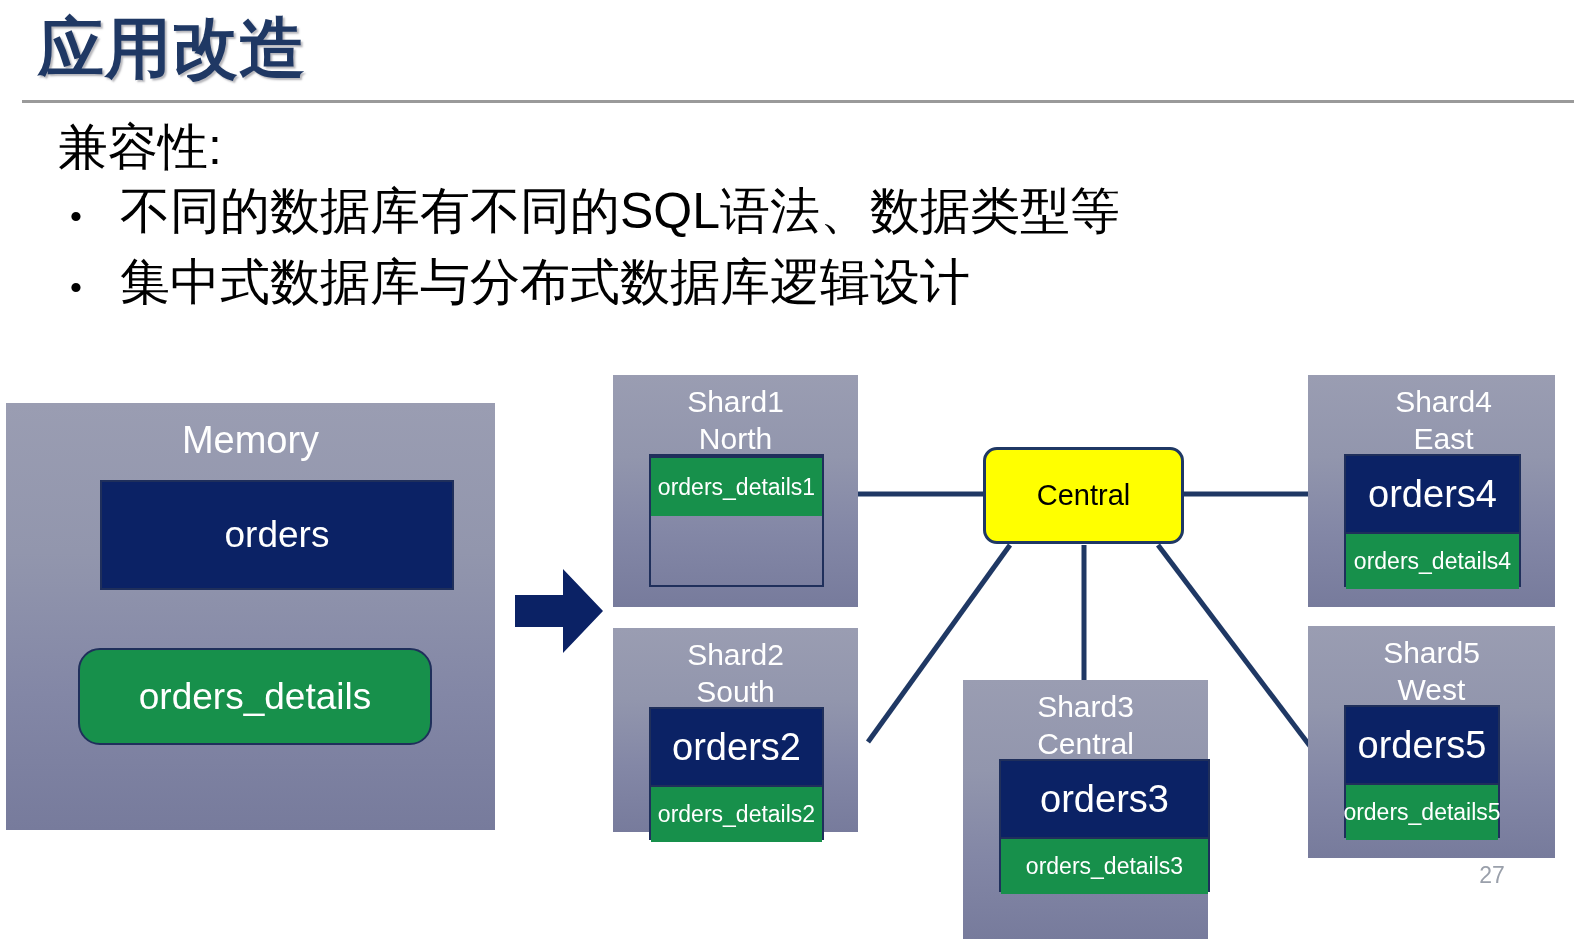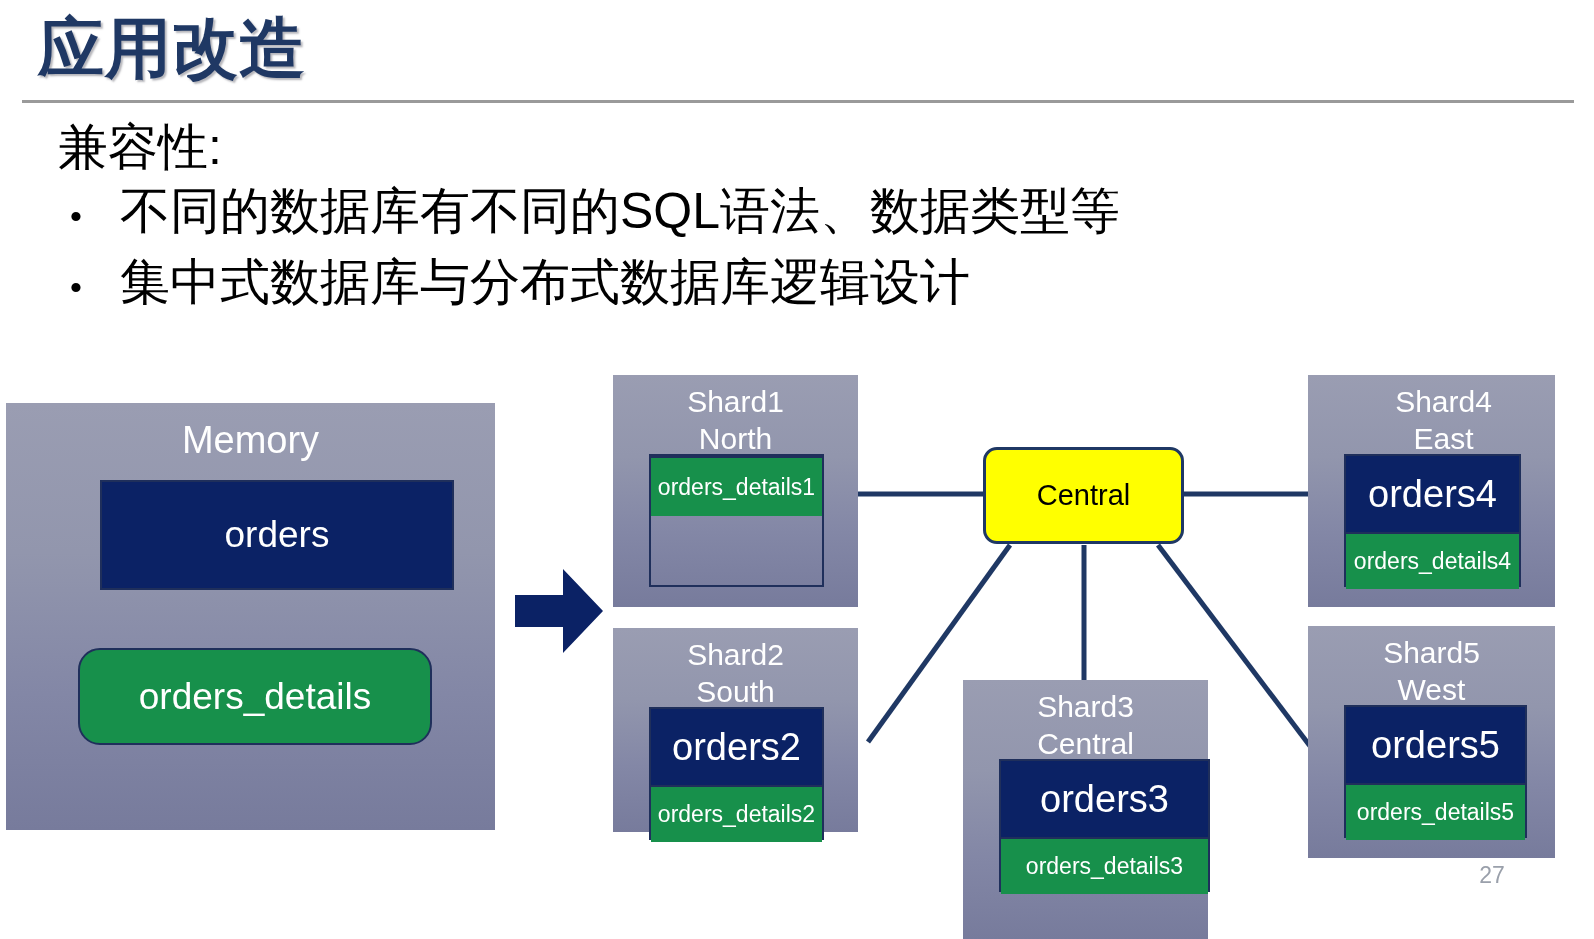--- a/index.html
+++ b/index.html
@@ -191,21 +191,21 @@
   #panel-shard3 .shard-tables { left: 36px; top: 79px; width: 211px; height: 133px; }
   #panel-shard3 .tbl-orders { height: 76px; }
   #panel-shard3 .tbl-details { height: 57px; }
 
   #panel-shard4 { left: 1308px; top: 375px; width: 247px; height: 232px; padding-left: 24px; }
   #panel-shard4 .shard-tables { left: 36px; top: 79px; width: 177px; height: 133px; }
   #panel-shard4 .tbl-orders { height: 76px; }
   #panel-shard4 .tbl-details { height: 57px; }
 
   #panel-shard5 { left: 1308px; top: 626px; width: 247px; height: 232px; }
-  #panel-shard5 .shard-tables { left: 36px; top: 79px; width: 183px; height: 133px; }
+  #panel-shard5 .shard-tables { left: 36px; top: 79px; width: 156px; height: 133px; }
   #panel-shard5 .tbl-orders { height: 76px; }
   #panel-shard5 .tbl-details { height: 57px; }
 
   
   #node-network {
     position: absolute;
     left: 983px;
     top: 447px;
     width: 201px;
     height: 97px;

